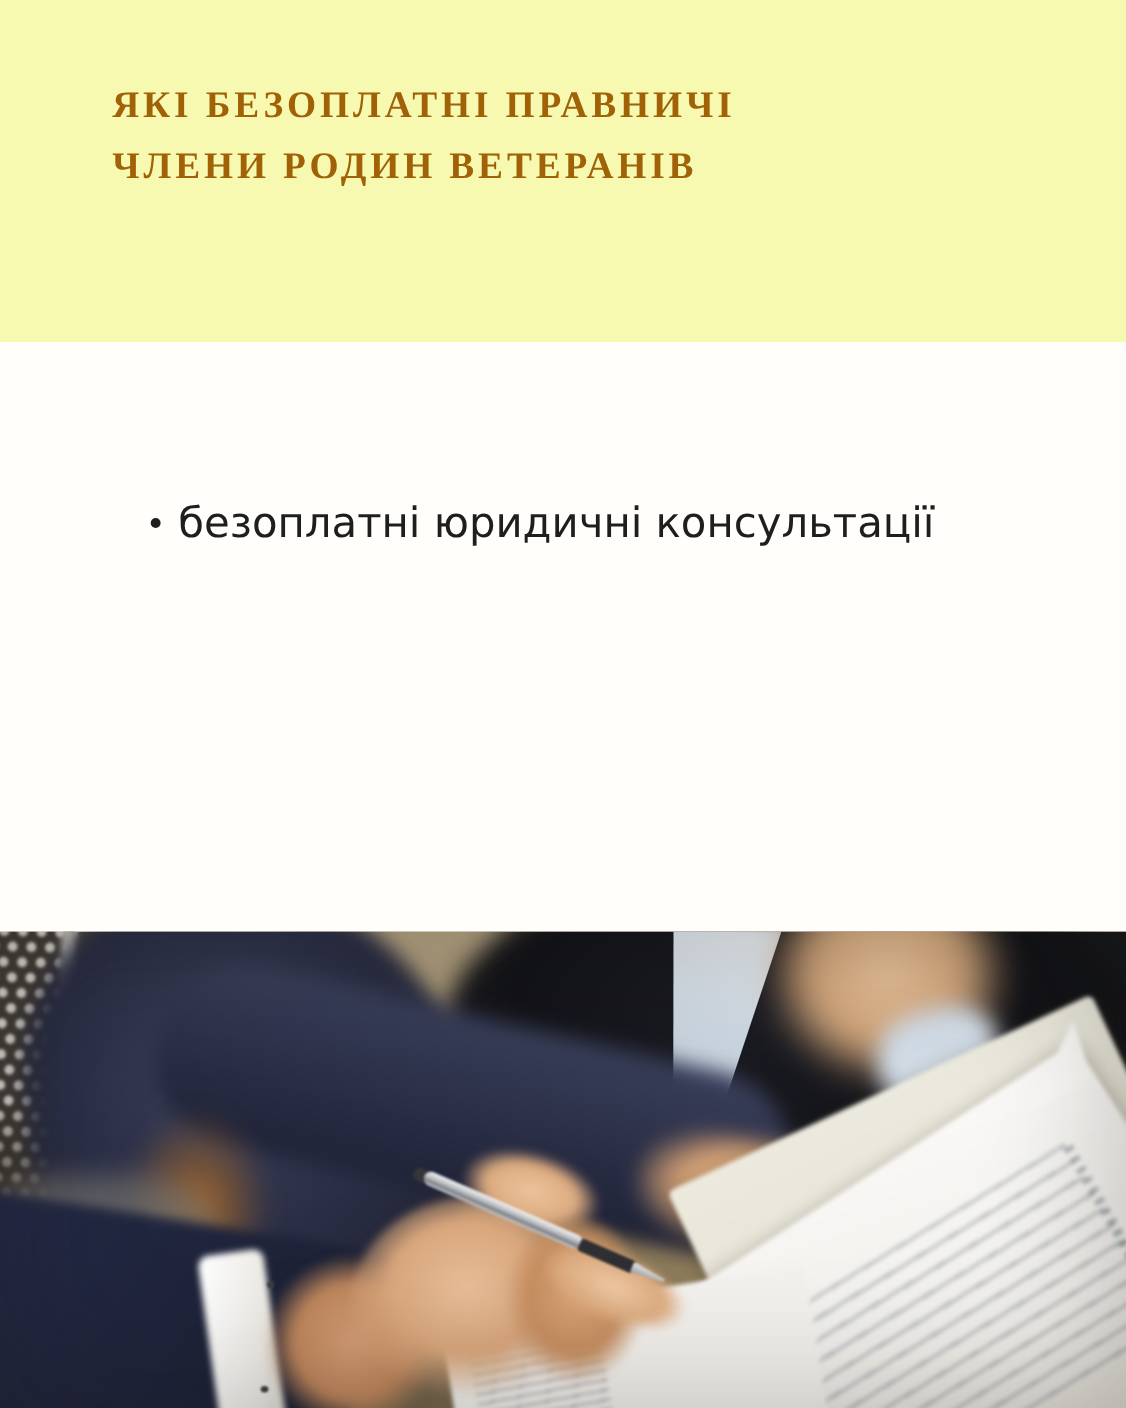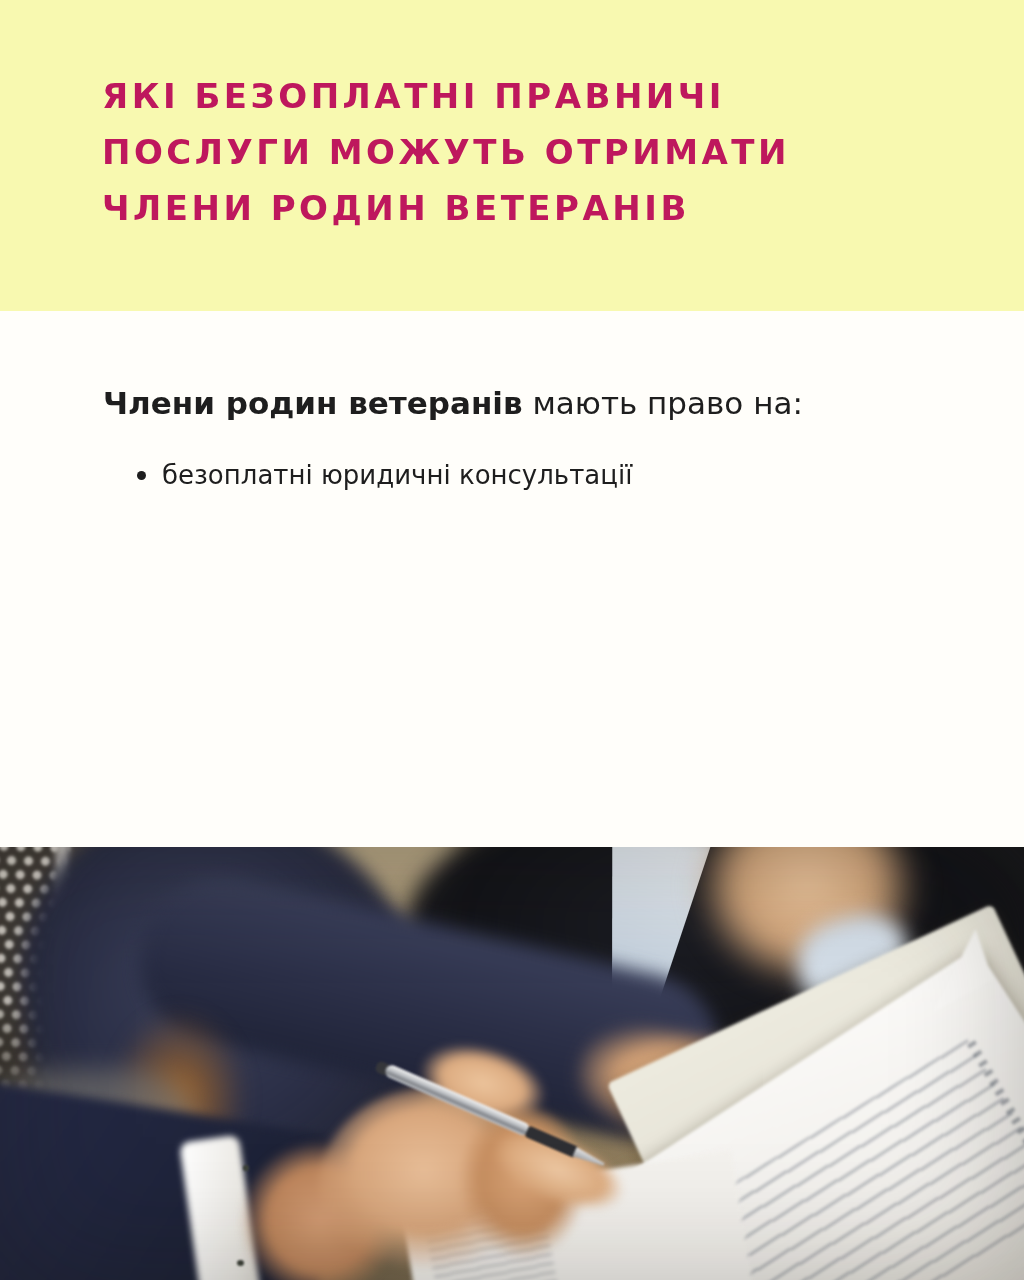--- a/index.html
+++ b/index.html
@@ -21,21 +21,22 @@
     background: #f8f9b0;
   }
   .title {
     position: absolute;
     left: 102px; top: 68px;
     margin: 0;
     font-size: 34px;
     font-weight: 800;
     line-height: 56px;
     letter-spacing: 3.5px;
-    color: #be185d;
+    color: #a16207;
+    font-family: Liberation Serif, serif;
   }
   .title .t-line { display: block; white-space: nowrap; }
 
   
   .content { position: absolute; left: 0; top: 311px; width: 1024px; height: 536px; }
   .intro {
     position: absolute;
     left: 103px; top: 72px;
     margin: 0;
     font-size: 31px;
@@ -48,21 +49,21 @@
     position: absolute;
     left: 137px; top: 141px;
     margin: 0; padding: 0;
     list-style: none;
     width: 740px;
   }
   .bullets li {
     position: relative;
     padding-left: 25px;
     margin: 0 0 21px 0;
-    font-size: 26px;
+    font-size: 38px;
     line-height: 46px;
     color: #1e1e1e;
     max-width: 720px;
   }
   .dot {
     position: absolute;
     left: 0; top: 19px;
     width: 9px; height: 9px;
     border-radius: 50%;
     background: #1e1e1e;
@@ -221,27 +222,25 @@
     box-shadow: inset 0 0 130px rgba(22,17,10,0.28); pointer-events: none; }
 </style>
 </head>
 <body>
 
 <div class="page">
 
   <header class="header">
     <h1 class="title">
       <span class="t-line">ЯКІ БЕЗОПЛАТНІ ПРАВНИЧІ</span>
-      <span class="t-line">ПОСЛУГИ МОЖУТЬ ОТРИМАТИ</span>
       <span class="t-line">ЧЛЕНИ РОДИН ВЕТЕРАНІВ</span>
     </h1>
   </header>
 
   <main class="content">
-    <p class="intro"><strong>Члени родин ветеранів</strong><span> мають право на:</span></p>
     <ul class="bullets">
       <li>
         <span class="dot"></span>
         <span>безоплатні юридичні консультації</span>
       </li>
     </ul>
   </main>
 
   <figure class="photo" role="img" aria-label="Blurred photo: a hand in a dark navy suit with a white shirt cuff holds a silver pen over documents; a second person in a suit and light shirt holds white papers above an open laptop keyboard; a dark polka-dot chair back is on the left">
     <div class="ph-gap-top"></div>

